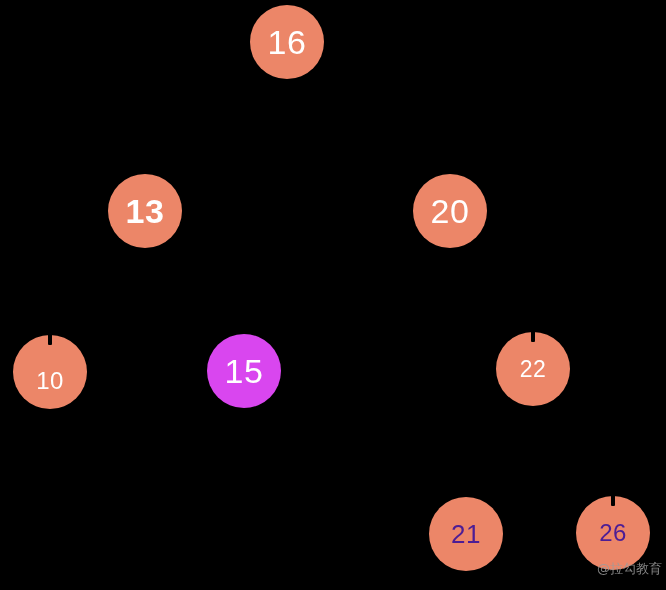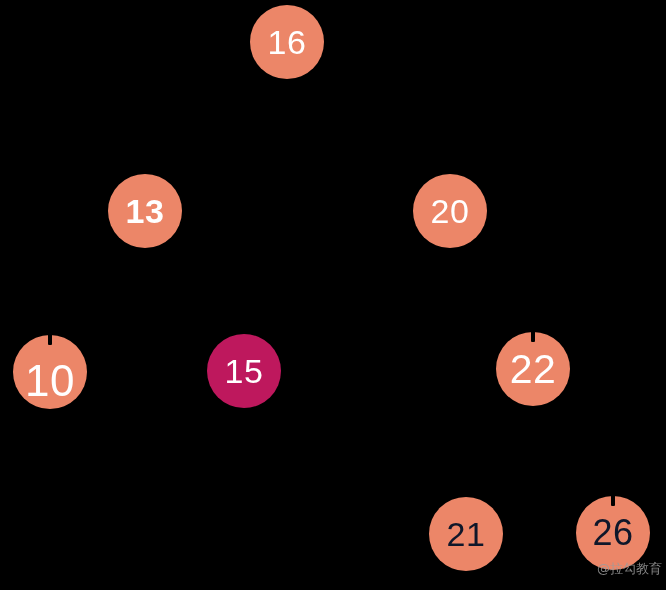--- a/index.html
+++ b/index.html
@@ -57,33 +57,33 @@
       <div class="node" style="left: 250px; top: 5px; width: 74px; height: 74px; background: rgb(236, 134, 104);">
         <span class="node-label" style="color: rgb(255, 255, 255); font-size: 34px;">16</span>
       </div>
       <div class="node" style="left: 108px; top: 174px; width: 74px; height: 74px; background: rgb(236, 134, 104);">
         <span class="node-label" style="color: rgb(255, 255, 255); font-size: 34px; font-weight: bold;">13</span>
       </div>
       <div class="node" style="left: 413px; top: 174px; width: 74px; height: 74px; background: rgb(236, 134, 104);">
         <span class="node-label" style="color: rgb(255, 255, 255); font-size: 34px;">20</span>
       </div>
       <div class="node" style="left: 13px; top: 335px; width: 74px; height: 74px; background: rgb(236, 134, 104);">
-        <span class="node-label" style="color: rgb(255, 255, 255); font-size: 44px; margin-top: 18px;">10</span>
+        <span class="node-label" style="color: rgb(255, 255, 255); font-size: 24px; margin-top: 18px;">10</span>
       </div>
       <div class="notch" style="left: 48px; top: 334px; width: 4px; height: 11px; background: rgb(0, 0, 0);"></div>
-      <div class="node" style="left: 207px; top: 334px; width: 74px; height: 74px; background: #be185d;">
+      <div class="node" style="left: 207px; top: 334px; width: 74px; height: 74px; background: #d946ef;">
         <span class="node-label" style="color: rgb(255, 255, 255); font-size: 34px;">15</span>
       </div>
       <div class="node" style="left: 496px; top: 332px; width: 74px; height: 74px; background: rgb(236, 134, 104);">
-        <span class="node-label" style="color: rgb(255, 255, 255); font-size: 41px;">22</span>
+        <span class="node-label" style="color: rgb(255, 255, 255); font-size: 23px;">22</span>
       </div>
       <div class="notch" style="left: 531px; top: 331px; width: 4px; height: 11px; background: rgb(0, 0, 0);"></div>
       <div class="node" style="left: 429px; top: 497px; width: 74px; height: 74px; background: rgb(236, 134, 104);">
-        <span class="node-label" style="color: #0f172a; font-size: 34px;">21</span>
+        <span class="node-label" style="color: #4c1d95; font-size: 26px;">21</span>
       </div>
       <div class="node" style="left: 576px; top: 496px; width: 74px; height: 74px; background: rgb(236, 134, 104);">
-        <span class="node-label" style="color: #0f172a; font-size: 36px;">26</span>
+        <span class="node-label" style="color: #4c1d95; font-size: 24px;">26</span>
       </div>
       <div class="notch" style="left: 611px; top: 495px; width: 4px; height: 11px; background: rgb(0, 0, 0);"></div>
     </div>
 
   <div class="watermark" style="left: 573px; top: 560px; margin-left: 24px;">@拉勾教育</div>
 </div>
 
 </body></html>

